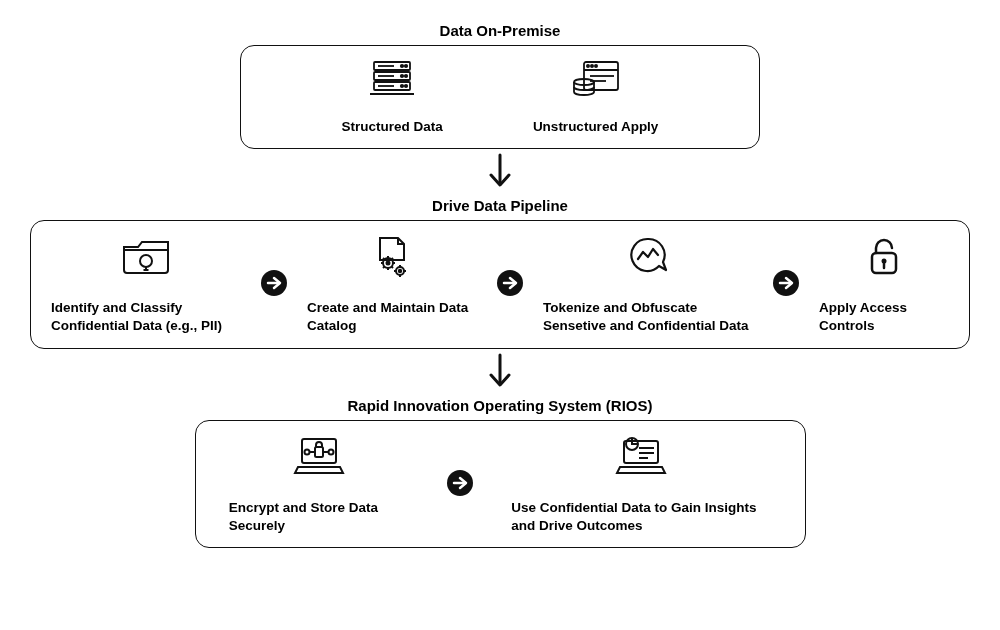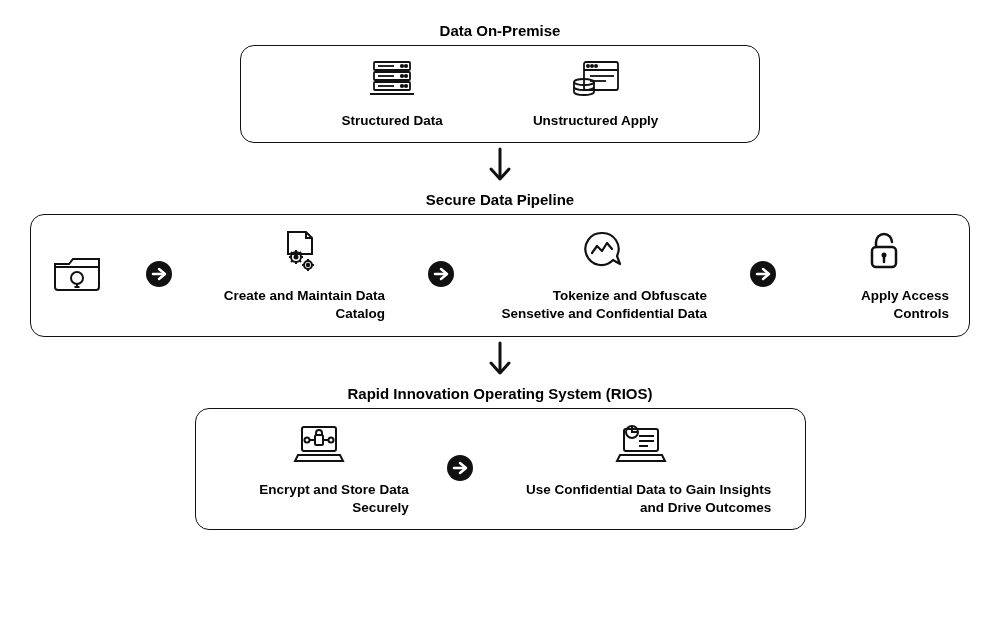--- a/index.html
+++ b/index.html
@@ -32,22 +32,22 @@
     align-items: center;
     justify-content: center;
   }
   .panel-1 { width: 520px; gap: 90px; }
   .panel-2 { width: 940px; justify-content: space-between; }
   .panel-3 { width: 611px; justify-content: space-around; gap: 10px; }
   .cell {
     display: flex;
     flex-direction: column;
     align-items: center;
-    gap: 10px;
-    text-align: right;
+    gap: 16px;
+    text-align: left;
   }
   .cell-label {
     font-size: 13.5px;
     font-weight: 600;
     line-height: 1.35;
     max-width: 210px;
   }
   .arrow-down {
     margin: 4px 0 2px 0;
   }
@@ -107,35 +107,36 @@
 
   <span class="arrow-down">
     <svg width="28" height="38" viewBox="0 0 28 38">
       <g fill="none" stroke="#111" stroke-width="3" stroke-linecap="round" stroke-linejoin="round">
         <line x1="14" y1="2" x2="14" y2="30"></line>
         <polyline points="5,22 14,32 23,22"></polyline>
       </g>
     </svg>
   </span>
 
-  <div class="section-title">Secure Data Pipeline</div>
+  <div class="section-title">Drive Data Pipeline</div>
   <div class="panel panel-2">
 
     <div class="cell">
       <span>
         <svg width="52" height="44" viewBox="0 0 52 44">
           <g fill="none" stroke="#111" stroke-width="2">
             <path d="M4 12 h14 l4 -5 h26 v28 a3 3 0 0 1 -3 3 H7 a3 3 0 0 1 -3 -3 z"></path>
             <line x1="4" y1="15" x2="48" y2="15"></line>
             <circle cx="26" cy="26" r="6"></circle>
             <line x1="26" y1="32" x2="26" y2="35"></line>
             <line x1="23.5" y1="35" x2="28.5" y2="35"></line>
           </g>
         </svg>
       </span>
+      <div class="cell-label" style="max-width:190px">Identify and Classify Confidential Data (e.g., PII)</div>
     </div>
 
     <span class="arrow-circle">
       <svg width="30" height="30" viewBox="0 0 30 30">
         <circle cx="15" cy="15" r="13" fill="#111"></circle>
         <g fill="none" stroke="#fff" stroke-width="2.5" stroke-linecap="round" stroke-linejoin="round">
           <line x1="9" y1="15" x2="20" y2="15"></line>
           <polyline points="15,10 21,15 15,20"></polyline>
         </g>
       </svg>

